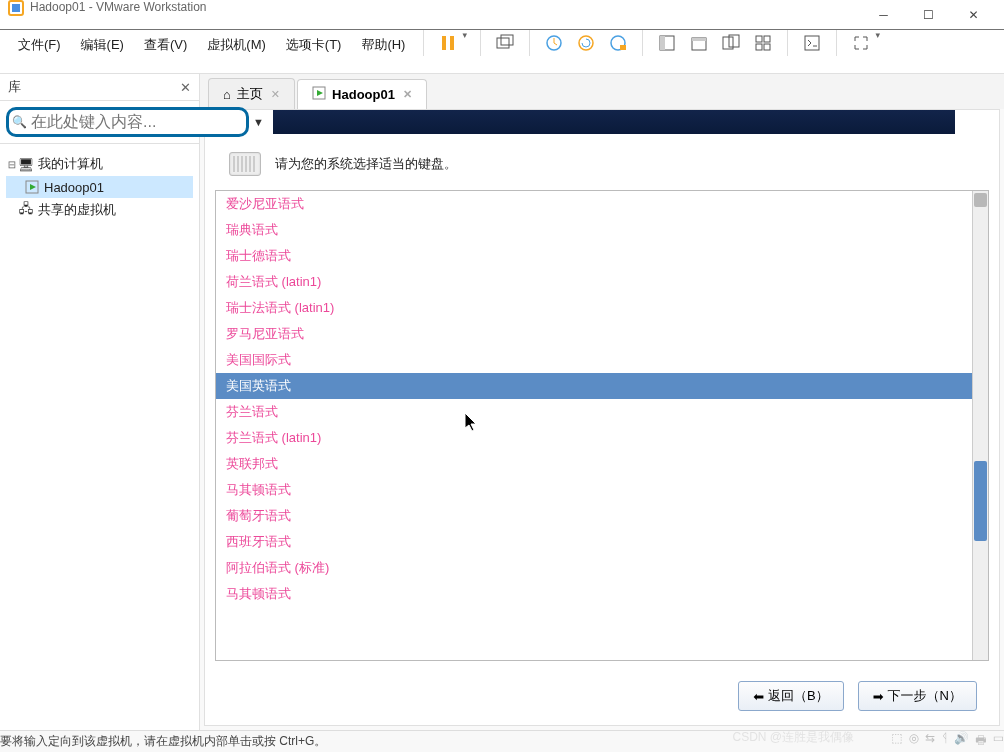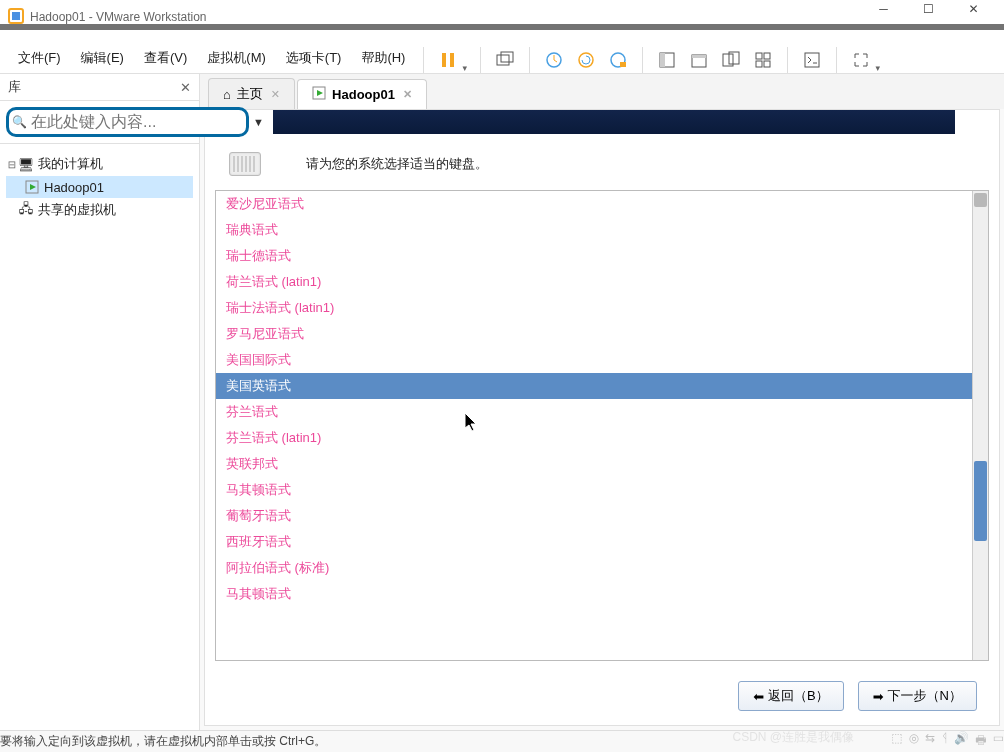--- a/index.html
+++ b/index.html
@@ -1,23 +1,23 @@
 <!DOCTYPE html>
 <html><head>
 <meta charset="utf-8">
 <style>
 * { box-sizing: border-box; margin: 0; padding: 0; font-family: "Microsoft YaHei", "Segoe UI", sans-serif; }
 body { width: 1004px; height: 752px; background: #fff; overflow: hidden; font-size: 12px; position: relative; }
 
-.titlebar { height: 30px; display: flex; align-items: flex-end; padding: 0 8px; background: #fff; border-bottom: 6px solid #737373; }
+.titlebar { height: 30px; display: flex; align-items: flex-start; padding: 0 8px; background: #fff; border-bottom: 1px solid #737373; }
 .titlebar .app-icon { width: 16px; height: 16px; margin-right: 6px; }
 .titlebar .title { color: #666; font-size: 12px; flex: 1; }
 .titlebar .winbtn { width: 45px; height: 30px; display: flex; align-items: center; justify-content: center; color: #444; }
 
-.menubar { height: 44px; display: flex; align-items: flex-end; padding: 0 8px; border-bottom: 1px solid #e0e0e0; }
+.menubar { height: 44px; display: flex; align-items: flex-start; padding: 0 8px; border-bottom: 1px solid #e0e0e0; }
 .menubar .menu-item { padding: 6px 10px; font-size: 13px; color: #222; cursor: pointer; }
 .menubar .sep { width: 1px; height: 26px; background: #ddd; margin: 0 8px; }
 .menubar .tool { width: 26px; height: 26px; display: flex; align-items: center; justify-content: center; margin: 0 3px; cursor: pointer; }
 .menubar .dd { width: 10px; color: #666; font-size: 9px; margin-left: -2px; }
 
 .main { display: flex; height: calc(100% - 30px - 44px - 22px); }
 .sidebar { width: 200px; border-right: 1px solid #e0e0e0; display: flex; flex-direction: column; }
 .sidebar-header { display: flex; align-items: center; justify-content: space-between; padding: 4px 8px; border-bottom: 1px solid #e0e0e0; }
 .sidebar-header span { font-size: 13px; color: #333; }
 .sidebar-header .close-x { color: #666; cursor: pointer; }
@@ -35,21 +35,21 @@
 
 .content { flex: 1; display: flex; flex-direction: column; background: #f9f9f9; }
 .tabs { display: flex; align-items: center; padding: 4px 8px 0 8px; background: #f4f4f4; }
 .tab { display: flex; align-items: center; padding: 6px 14px; border: 1px solid #d0d0d0; border-bottom: none; background: #fff; border-radius: 4px 4px 0 0; margin-right: 2px; font-size: 13px; cursor: pointer; }
 .tab.inactive { background: #f0f0f0; font-weight: normal; }
 .tab .close-t { margin-left: 8px; color: #aaa; font-size: 11px; }
 .tab .ico { margin-right: 6px; }
 
 .vm-area { flex: 1; background: #fff; margin: 0 4px 4px 4px; border: 1px solid #e0e0e0; display: flex; flex-direction: column; overflow: hidden; }
 .vm-banner { height: 24px; background: linear-gradient(#12244a,#0a1a3a); margin: 0 44px 12px 68px; }
-.vm-prompt { display: flex; align-items: center; padding: 6px 24px 14px 24px; font-size: 13px; color: #222; gap: 31px; }
+.vm-prompt { display: flex; align-items: center; padding: 6px 24px 14px 24px; font-size: 13px; color: #222; }
 .kbd-ico { width: 32px; height: 24px; background: #eee; border: 1px solid #bbb; border-radius: 3px; margin-right: 14px; box-shadow: inset 0 0 2px #ccc; position: relative; }
 .kbd-ico::after { content: ""; position: absolute; inset: 3px; background: repeating-linear-gradient(90deg,#ccc 0 2px,transparent 2px 4px); }
 
 .kbd-list-wrap { margin: 0 10px 10px 10px; border: 1px solid #bbb; flex: 1; display: flex; overflow: hidden; position: relative; }
 .kbd-list { flex: 1; overflow-y: auto; }
 .kbd-item { padding: 4px 10px; font-size: 13px; color: #ec4899; cursor: pointer; }
 .kbd-item.selected { background: #5b8cc5; color: #fff; }
 .scroll-stub { width: 16px; background: #efefef; border-left: 1px solid #ccc; position: relative; }
 .scroll-thumb { position: absolute; left: 1px; right: 1px; background: #b8b8b8; border-radius: 2px; }
 

